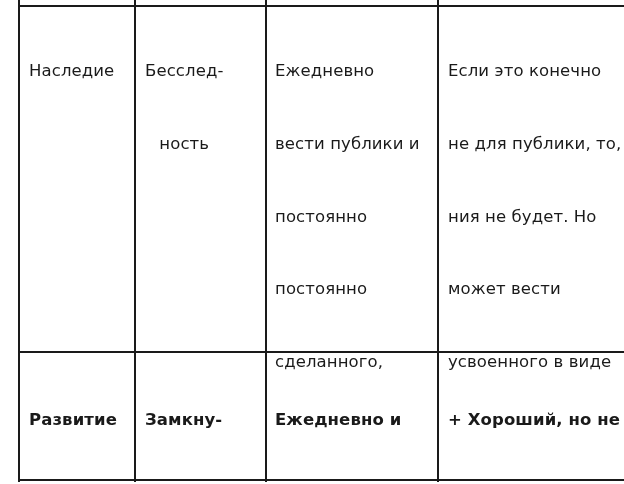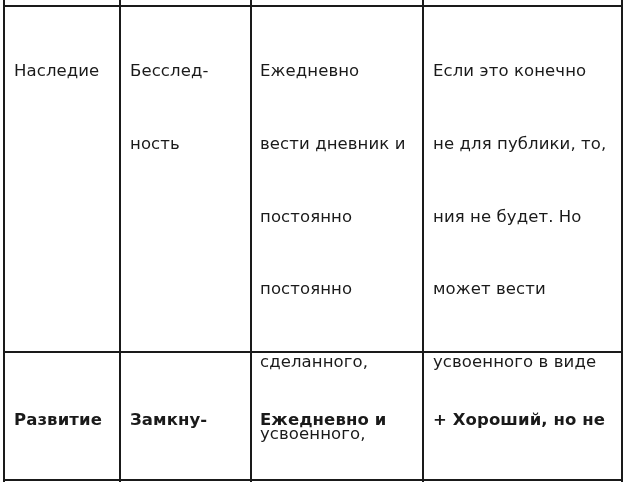--- a/index.html
+++ b/index.html
@@ -10,21 +10,21 @@
     body {
       width: 624px;
       height: 484px;
       overflow: hidden;
       position: relative;
       font-family: "DejaVu Sans", sans-serif;
       color: #1a1a1a;
     }
     .page {
       position: absolute;
-      left: 1px;
+      left: 16px;
       top: 0;
       width: 540px;
       height: 484px;
     }
     .vline {
       position: absolute;
       width: 2px;
       background: #1a1a1a;
       top: -2px;
       height: 484px;
@@ -62,32 +62,31 @@
   <div class="vline" style="left:620px;"></div>
 
   <div class="hline" style="top:5px;"></div>
   <div class="hline" style="top:351px;"></div>
   <div class="hline" style="top:479px;"></div>
 
   <div class="cell" style="left:13px; top:11px;">
     <span class="line">Наследие</span>
   </div>
 
-  <div class="cell" style="left:129px; top:11px;">
+  <div class="cell" style="left:129px; top:11px;text-align:center;">
     <span class="line">Бессле­д-</span>
     <span class="line">ность</span>
   </div>
 
   <div class="cell" style="left:259px; top:11px;">
     <span class="line">Ежедневно</span>
-    <span class="line">вести дневник и</span>
+    <span class="line">вести публики и</span>
     <span class="line">постоянно</span>
     <span class="line">постоянно</span>
     <span class="line">сделанного,</span>
-    <span class="line">усвоенного,</span>
     
   </div>
 
   <div class="cell" style="left:432px; top:11px;">
     <span class="line">Если это конечно</span>
     <span class="line">не для публики, то,</span>
     <span class="line">ния не будет. Но</span>
     <span class="line">может вести</span>
     <span class="line">усвоенного в виде</span>
     

